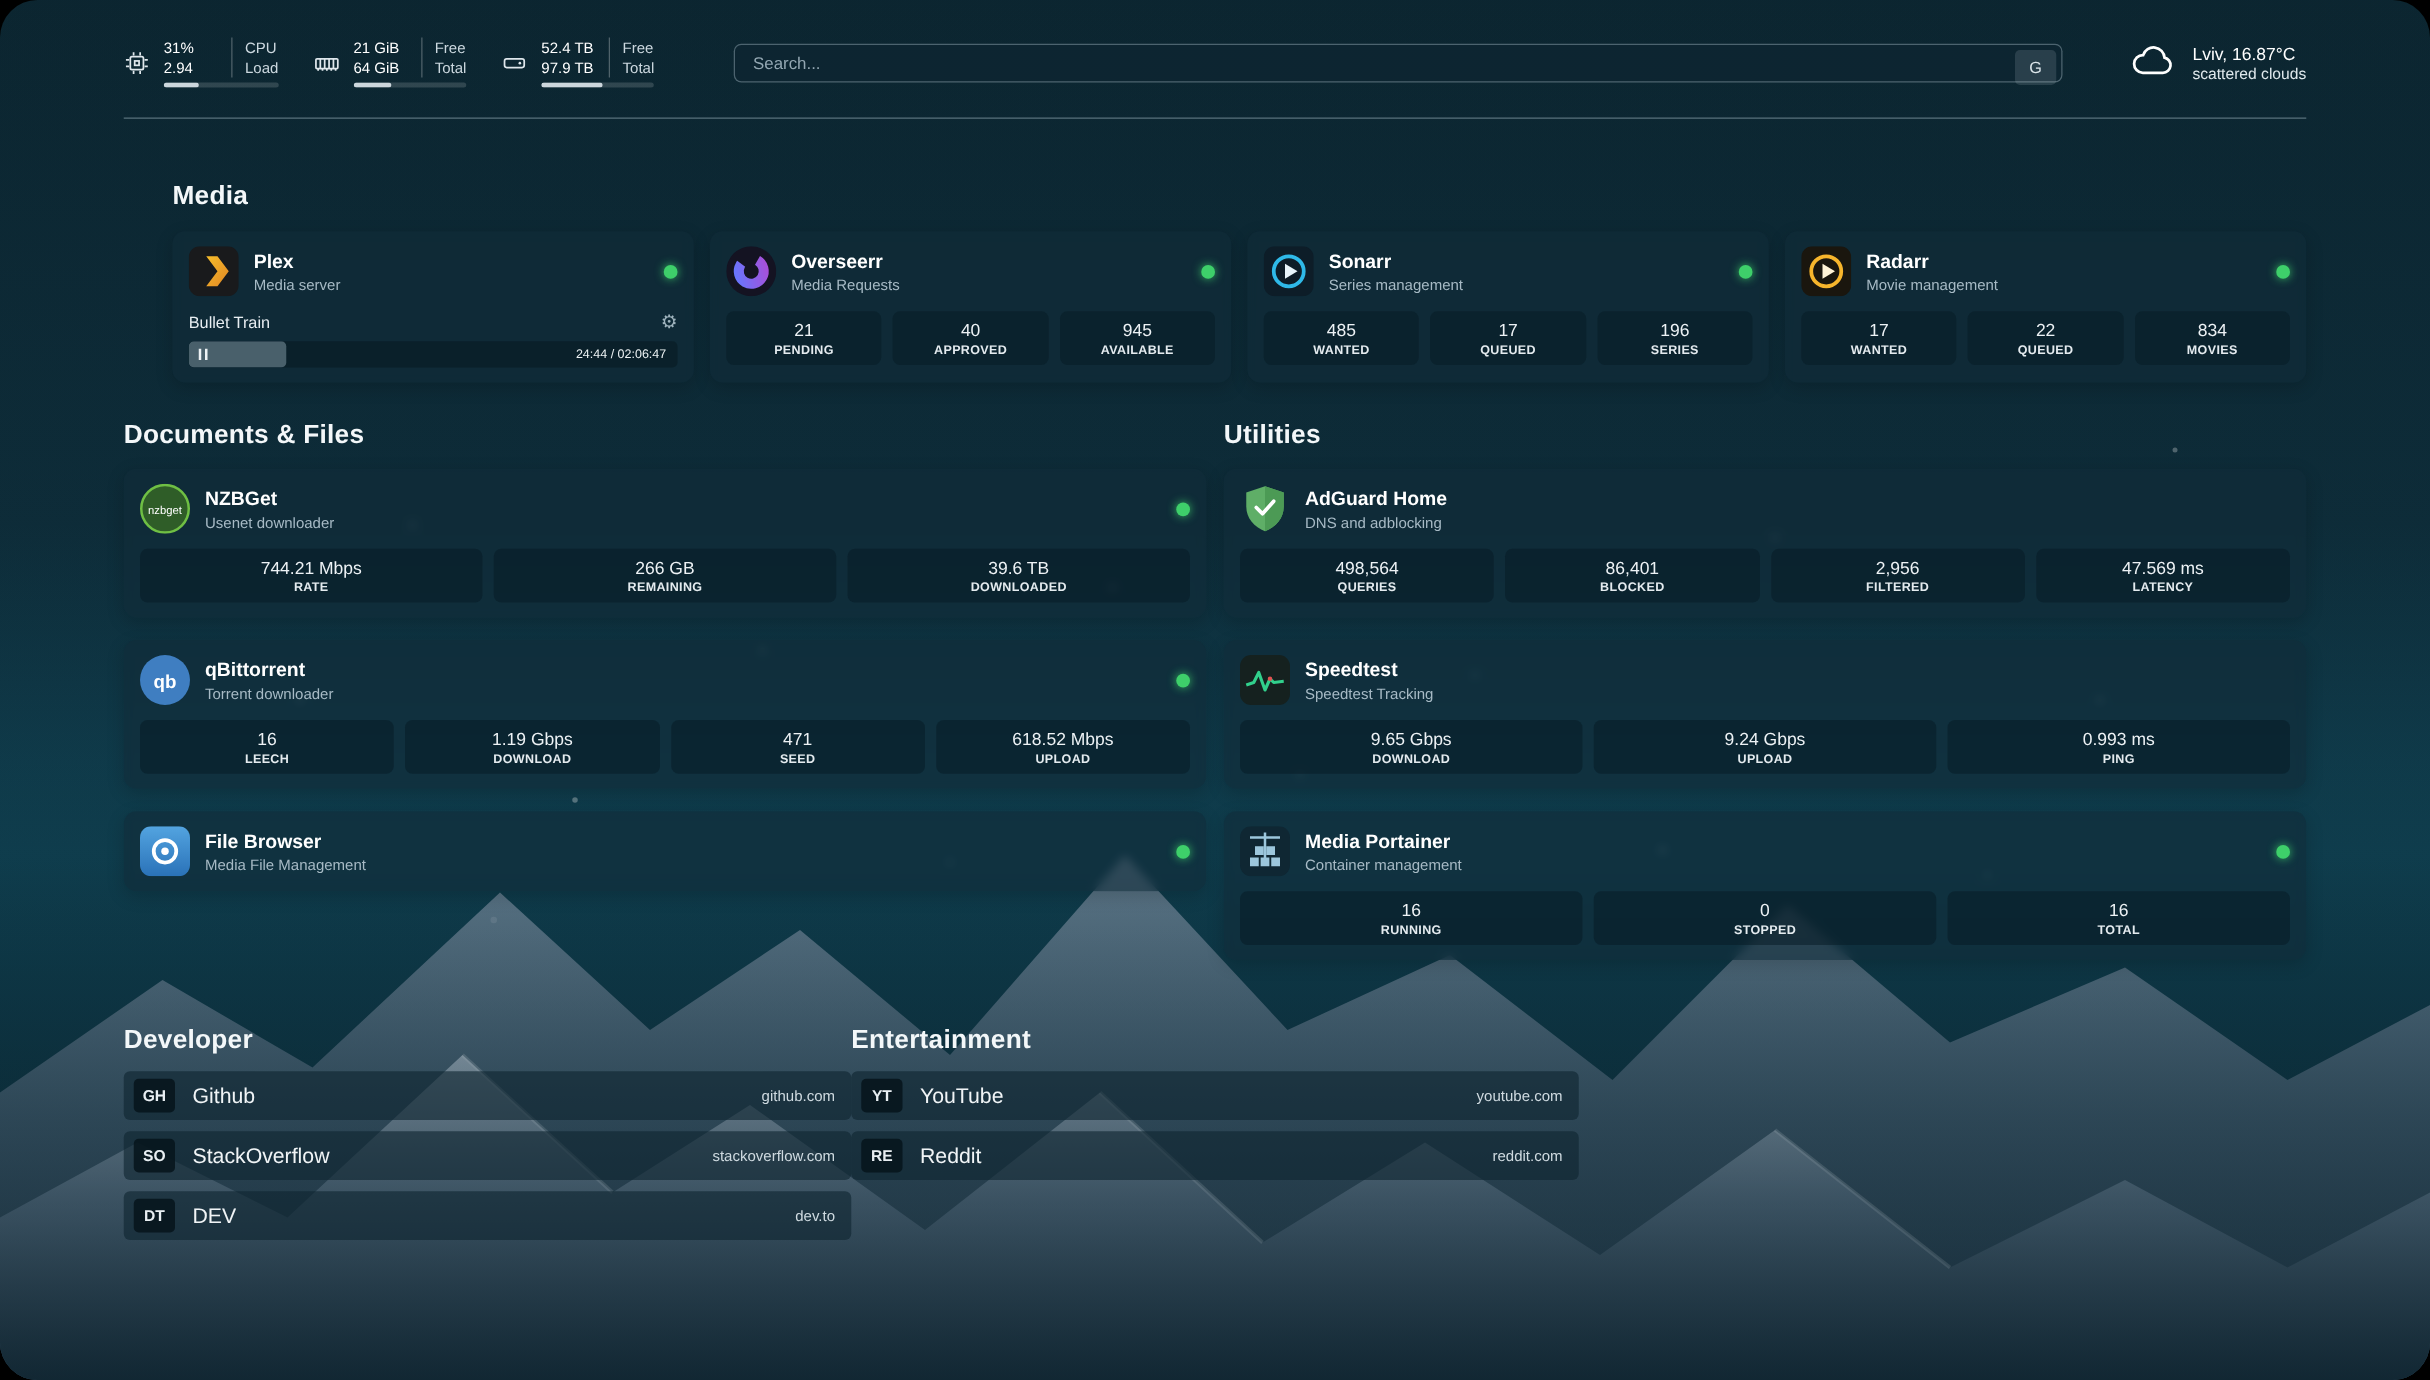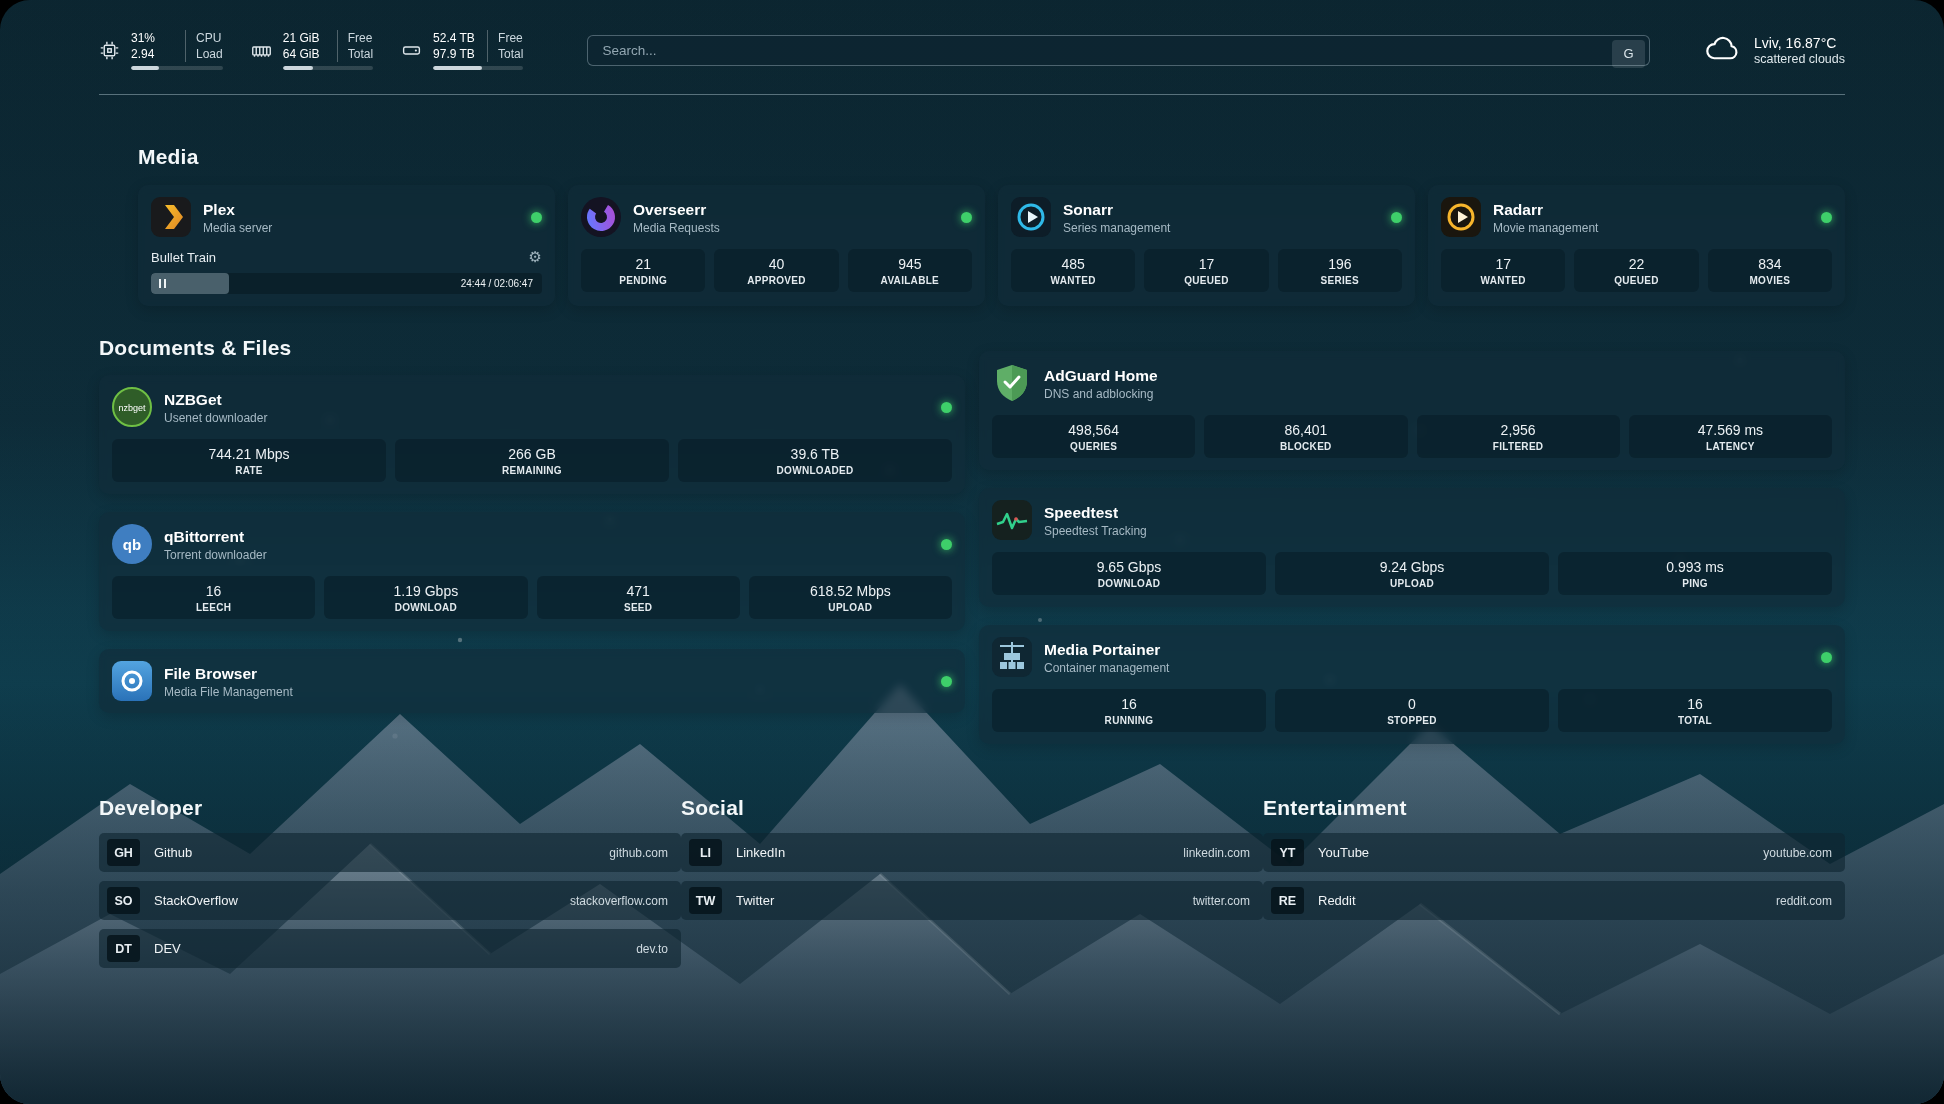--- a/index.html
+++ b/index.html
@@ -78,21 +78,21 @@
   .mid-grid { margin-top:30px; display:grid; grid-template-columns:1fr 1fr; gap:14px; align-items:start; }
   .col-stack { display:flex; flex-direction:column; gap:18px; margin-top:15px; }
 
   
   .bookmarks-grid { margin-top:52px; display:grid; grid-template-columns:repeat(3,1fr); }
   .bm-list { display:flex; flex-direction:column; gap:9px; margin-top:13px; }
   .bm-row { display:flex; align-items:center; gap:14px; background:rgba(14,37,48,0.62);
     border-radius:5px; height:39px; padding:0 13px 0 8px; cursor:pointer; }
   .bm-abbr { width:33px; height:27px; background:rgba(6,20,27,0.85); border-radius:4px;
     display:flex; align-items:center; justify-content:center; font-size:12.5px; font-weight:700; color:#e8eef2; flex:none; }
-  .bm-name { font-size:13px; color:#f0f4f6; }
+  .bm-name { font-size:17px; color:#f0f4f6; }
   .bm-url { margin-left:auto; font-size:12px; color:#cfdae0; }
 </style>
 </head>
 <body>
 
 <div class="screen">
 
   <div class="bg">
     <svg class="snow" viewBox="0 0 1944 1104" preserveAspectRatio="none">
       <g fill="#ffffff">
@@ -454,20 +454,21 @@
                 <div class="app-desc">Media File Management</div>
               </div>
               <span class="status-dot"></span>
             </div>
           </div>
 
         </div>
       </section>
 
       <section>
+        <h2 class="section-title">Utilities</h2>
         <div class="col-stack">
 
           <div class="app-card">
             <div class="app-header">
               <span class="app-icon">
                 <svg viewBox="0 0 40 40">
                   <path d="M20 2l15 5v11c0 10-6.5 16.5-15 20C11.5 34.5 5 28 5 18V7z" fill="#5fae67"></path>
                   <path d="M20 2l15 5v11c0 10-6.5 16.5-15 20z" fill="#4c9a55"></path>
                   <path d="M13 19l5 5 9-10" stroke="#ffffff" stroke-width="3" fill="none" stroke-linecap="round" stroke-linejoin="round"></path>
                 </svg>
@@ -583,35 +584,20 @@
             <span class="bm-url">stackoverflow.com</span>
           </div>
           <div class="bm-row">
             <span class="bm-abbr">DT</span>
             <span class="bm-name">DEV</span>
             <span class="bm-url">dev.to</span>
           </div>
         </div>
       </section>
 
-      <section>
-        <h2 class="section-title">Social</h2>
-        <div class="bm-list">
-          <div class="bm-row">
-            <span class="bm-abbr">LI</span>
-            <span class="bm-name">LinkedIn</span>
-            <span class="bm-url">linkedin.com</span>
-          </div>
-          <div class="bm-row">
-            <span class="bm-abbr">TW</span>
-            <span class="bm-name">Twitter</span>
-            <span class="bm-url">twitter.com</span>
-          </div>
-        </div>
-      </section>
 
       <section>
         <h2 class="section-title">Entertainment</h2>
         <div class="bm-list">
           <div class="bm-row">
             <span class="bm-abbr">YT</span>
             <span class="bm-name">YouTube</span>
             <span class="bm-url">youtube.com</span>
           </div>
           <div class="bm-row">

